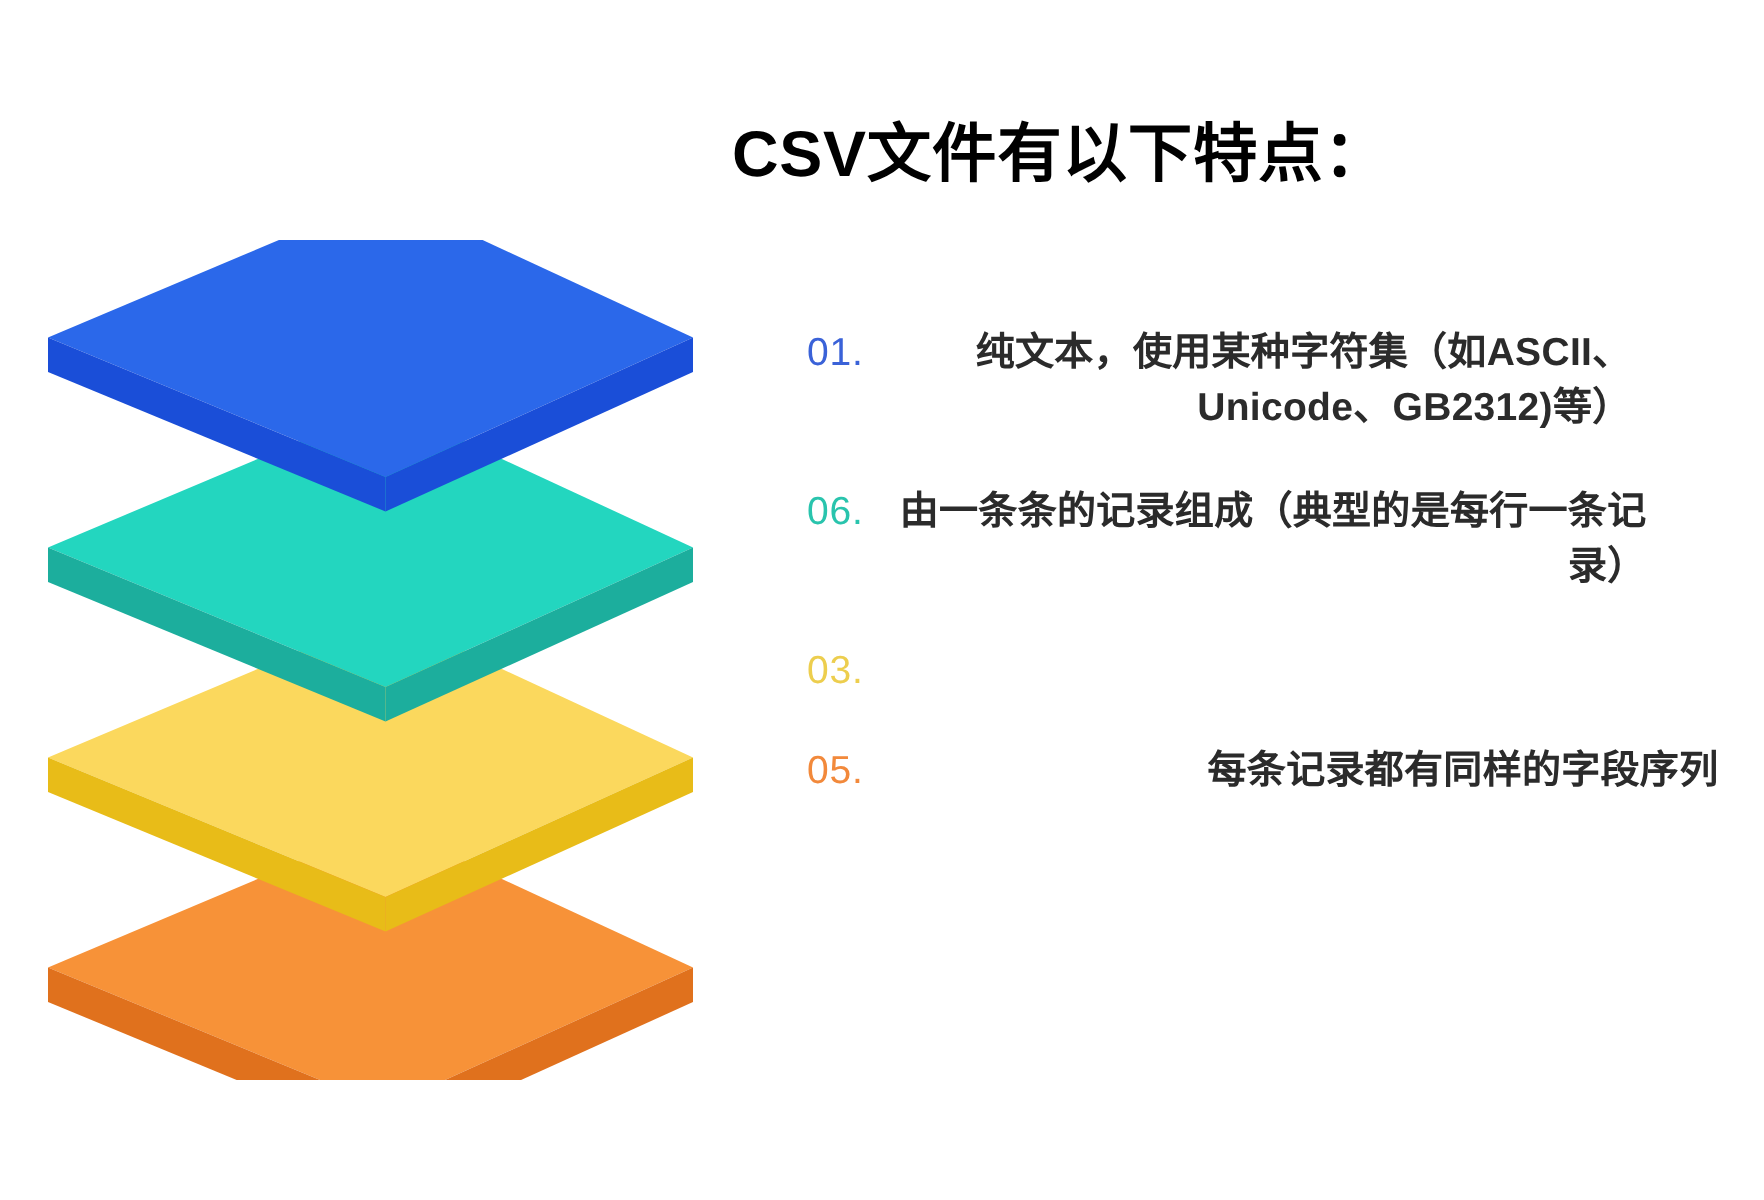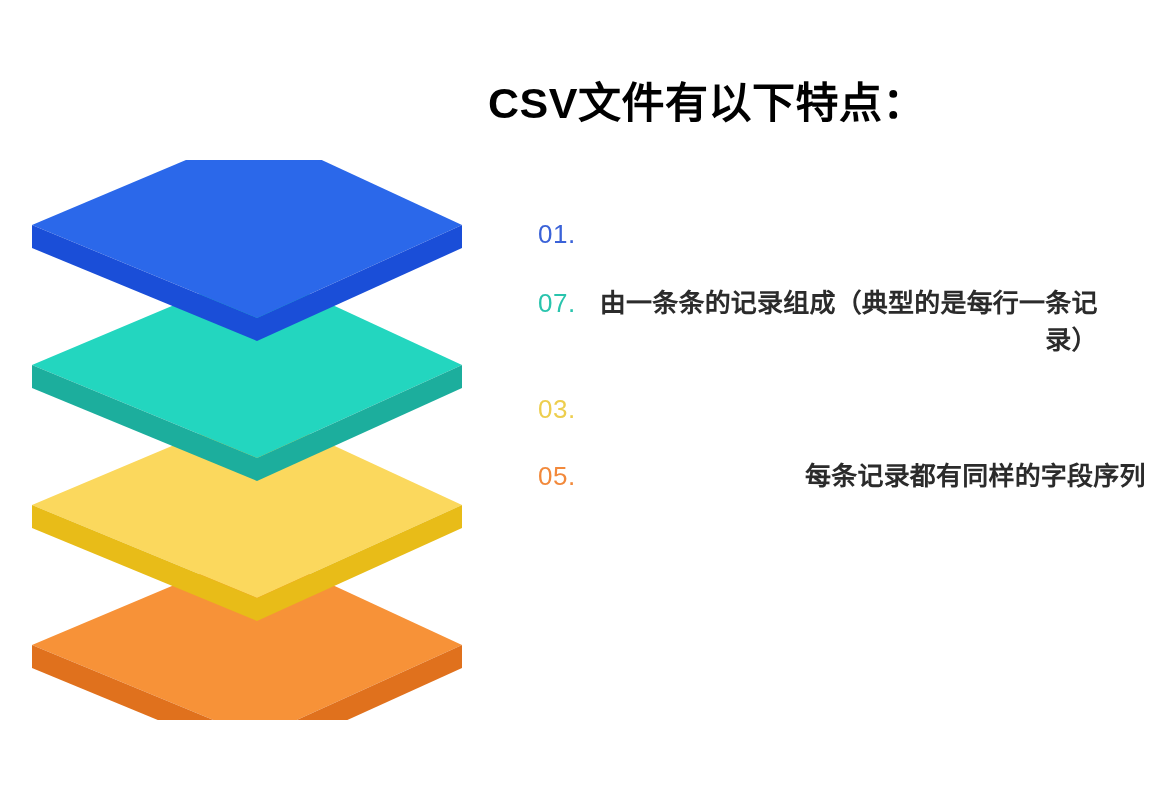--- a/index.html
+++ b/index.html
@@ -140,24 +140,25 @@
   </div>
 
   <div id="content-column">
 
     <h1 id="page-title">CSV文件有以下特点：</h1>
 
     <ul id="feature-list">
 
       <li class="feature-item item-01">
         <span class="feature-index" style="color:#3a62d8;">01.</span>
+        <span class="feature-text">纯文本，使用某种字符集（如ASCII、Unicode、GB2312)等）</span>
       </li>
 
       <li class="feature-item item-02">
-        <span class="feature-index" style="color:#29c4ad;">07.</span>
+        <span class="feature-index" style="color:#29c4ad;">06.</span>
         <span class="feature-text">由一条条的记录组成（典型的是每行一条记录）</span>
       </li>
 
       <li class="feature-item item-03">
         <span class="feature-index" style="color:#edce4e;">03.</span>
       </li>
 
       <li class="feature-item item-04">
         <span class="feature-index" style="color:#f2893b;">05.</span>
         <span class="feature-text">每条记录都有同样的字段序列</span>

